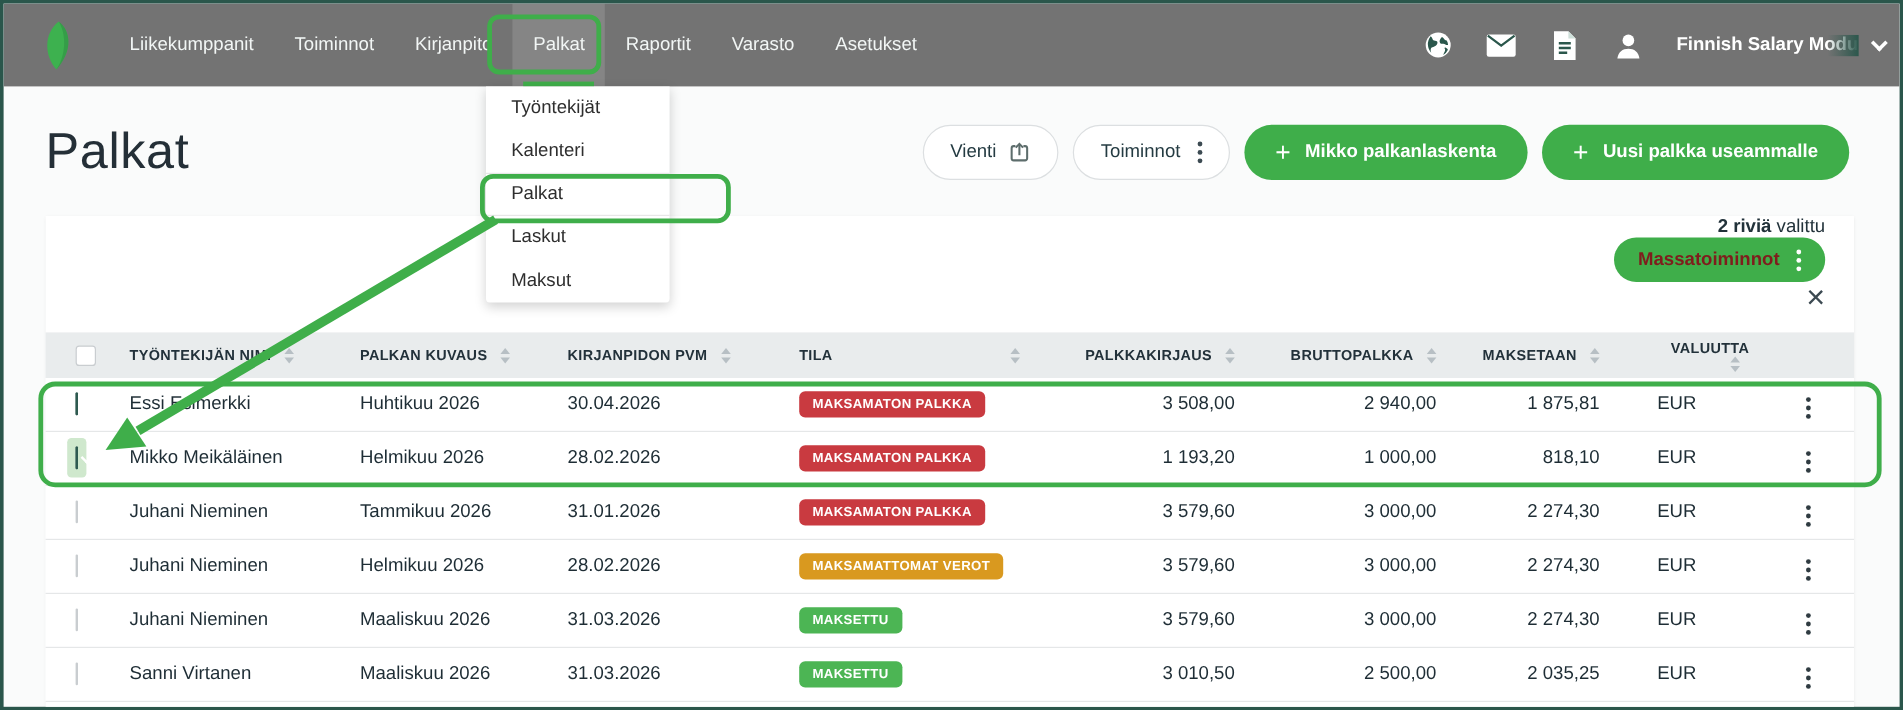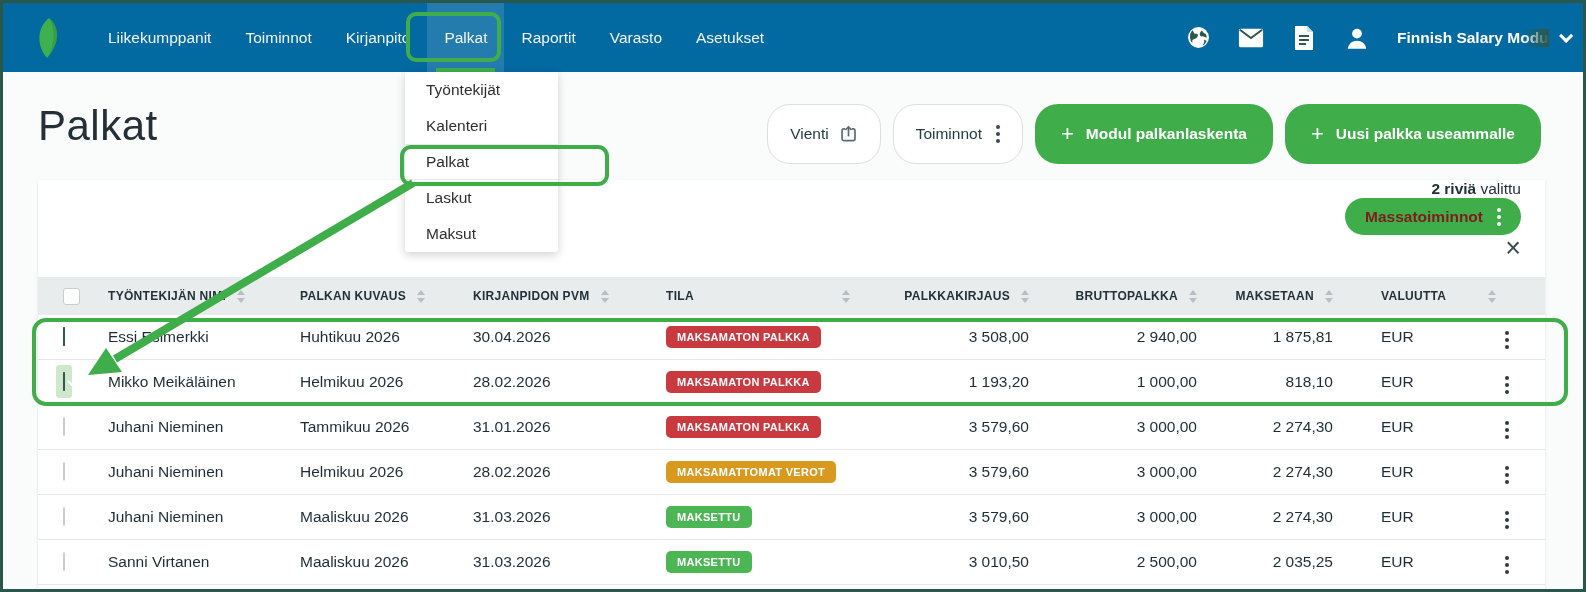--- a/index.html
+++ b/index.html
@@ -6,21 +6,21 @@
   html,body { width:1586px; height:592px; }
   body {
     position: relative;
     overflow: hidden;
     font-family: "Liberation Sans", sans-serif;
     background: #fafbfb;
     border: 3px solid #2a564b;
   }
   
   .navbar {
-    height: 69px; background:#0369a1;
+    height: 69px; background:#737373;
     display:flex; align-items:stretch;
     padding-left: 30px; color:#fff;justify-content:space-between;
   }
   .logo-wrap { display:flex; align-items:center; margin-right:28px; }
   .nav-items { display:flex; align-items:stretch; }
   .nav-item {
     display:flex; align-items:center; padding:0 17px;
     font-size:15.5px; font-weight:500; color:#f2f6f5; cursor:pointer;
     position:relative; white-space:nowrap;
   }
@@ -44,21 +44,21 @@
     background:linear-gradient(90deg, rgba(43,87,76,0), #2b574c);
   }
   .chev { width:10px; height:10px; border-right:3px solid #fff; border-bottom:3px solid #fff; transform:rotate(45deg) translateY(-3px); }
 
   
   .page-title { font-size:42px; font-weight:500; color:#242f37; letter-spacing:.5px; margin:30px 0 0 35px; }
   .actions {
     position:absolute; top:101px; right:42px; display:flex; gap:12px; align-items:center;
   }
   .btn {
-    height:60px; border-radius:23px; display:flex; align-items:center; gap:10px;
+    height:46px; border-radius:23px; display:flex; align-items:center; gap:10px;
     font-size:15.5px; cursor:pointer; border:none; background:none;
     font-family:"Liberation Sans", sans-serif; white-space:nowrap;
   }
   .btn.ghost { background:#fff; border:1px solid #dcdfe1; color:#243b42; padding:0 22px; }
   .btn.solid { background:#3fae4a; color:#fff; font-weight:700; padding:0 26px; }
   .btn .plus { font-size:22px; font-weight:400; line-height:1; margin-right:2px; }
   .kebab {
     width:4px; height:4px; border-radius:50%; background:currentColor;
     box-shadow:0 -7px 0 currentColor, 0 7px 0 currentColor; display:inline-block;
   }
@@ -85,21 +85,21 @@
     display:grid;
     grid-template-columns:46px 192px 173px 193px 243px 120px 168px 136px 136px 1fr;
     align-items:center; padding:0 0 0 24px;
   }
   .thead { background:#e9eced; height:38px; }
   .th {
     font-size:12px; font-weight:700; color:#22313a; letter-spacing:.3px;
     display:flex; align-items:center; white-space:nowrap;
   }
   .th.num { justify-content:flex-end; }
-  .th.cur { padding-left:48px; }
+  .th.cur { padding-left:48px;flex-direction:column; }
   .sort { display:inline-flex; flex-direction:column; gap:3px; margin-left:11px; cursor:pointer; }
   .sort .up { width:0;height:0;border-left:4px solid transparent;border-right:4px solid transparent;border-bottom:5px solid #b7bfc4; }
   .sort .dn { width:0;height:0;border-left:4px solid transparent;border-right:4px solid transparent;border-top:5px solid #b7bfc4; }
   .trow { height:45px; border-bottom:1px solid #e5e7e8; background:#fff; font-size:15.5px; color:#1e2d35; }
   .cell.num { text-align:right; }
   .cell.cur { padding-left:48px; }
   .cb {
     width:17px; height:17px; border:1px solid #c9cdd0; border-radius:3px; background:#fff;
     margin-left:1px; cursor:pointer; position:relative;
   }
@@ -201,21 +201,21 @@
         <path d="M10 12.5V2.8"></path>
           <path d="M6.8 5.8 10 2.5l3.2 3.3"></path>
       </svg>
     </button>
     <button class="btn ghost">
       <span>Toiminnot</span>
       <span class="kebab"></span>
     </button>
     <button class="btn solid">
       <span class="plus">+</span>
-      <span>Modul palkanlaskenta</span>
+      <span>Mikko palkanlaskenta</span>
     </button>
     <button class="btn solid">
       <span class="plus">+</span>
       <span>Uusi palkka useammalle</span>
     </button>
   </div>
 
   <section class="card">
     <div class="sel-bar">
       <span class="sel-text">

